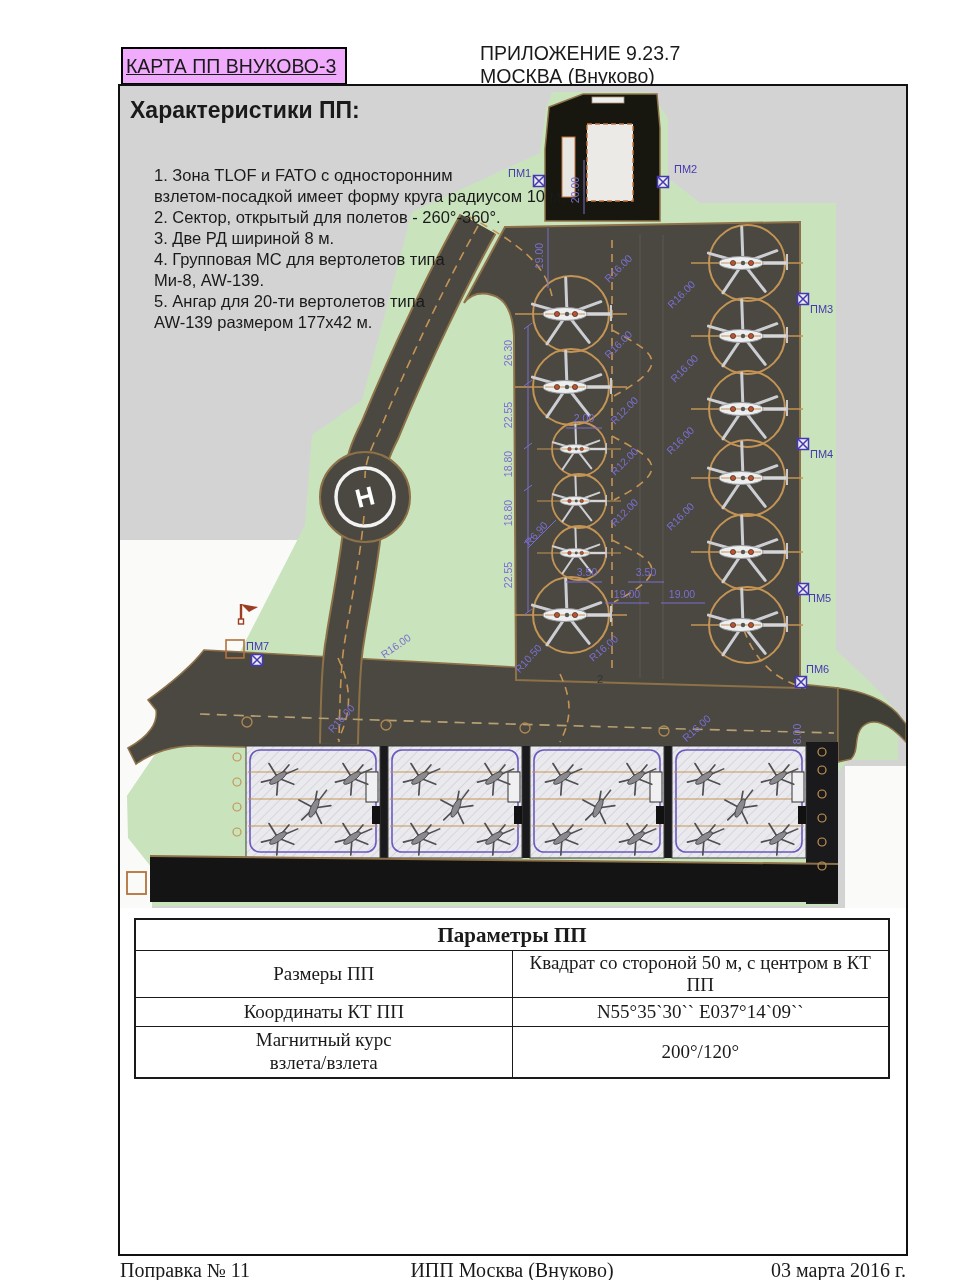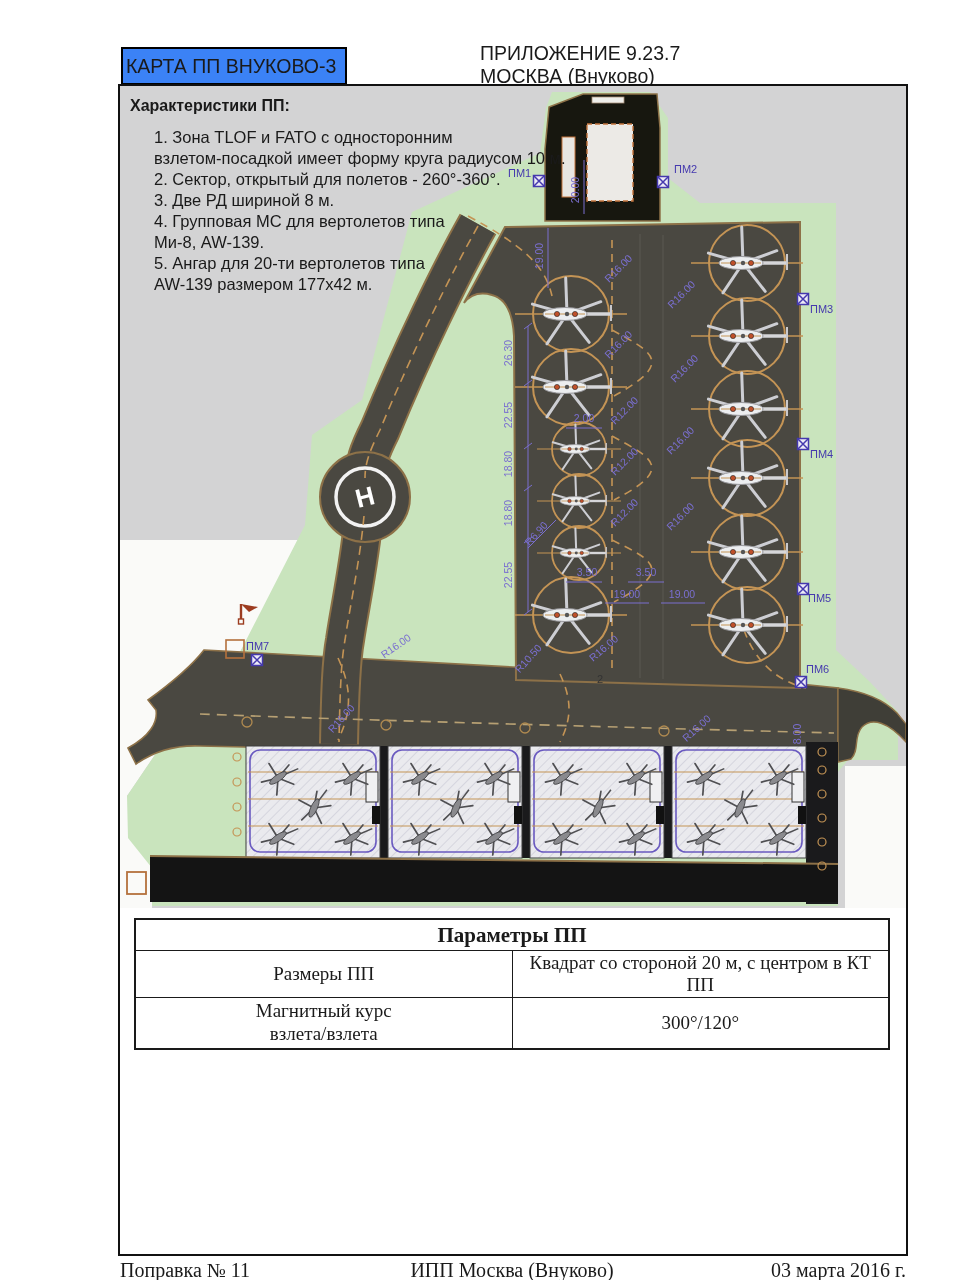--- a/index.html
+++ b/index.html
@@ -3,36 +3,36 @@
 <meta charset="utf-8">
 <style>
   html,body{margin:0;padding:0;}
   body{
     width:960px;height:1280px;position:relative;background:#ffffff;
     font-family:"Liberation Sans", sans-serif;color:#1a1a1a;overflow:hidden;
   }
   .abs{position:absolute;}
   
   .title-box{
-    left:121px;top:47px;width:219px;height:34px;border:2px solid #000;background:#3b82f6;
-    display:flex;align-items:center;padding-left:3px;font-size:19.5px;letter-spacing:0px;
+    left:121px;top:47px;width:219px;height:34px;border:2px solid #000;background:#f0abfc;
+    display:flex;align-items:center;padding-left:3px;font-size:19.5px;letter-spacing:0px;text-decoration:underline;
   }
   .appendix{
     left:480px;top:42px;width:426px;font-size:19.5px;line-height:1.18;
     white-space:pre-line;
   }
   
   .frame{
     left:118px;top:84px;width:786px;height:1168px;border:2px solid #111;background:#fff;
   }
   .map-svg{position:absolute;left:0;top:0;}
   .chars{
     position:absolute;left:10px;top:11px;width:436px;
   }
-  .chars h3{margin:0 0 12px 0;font-size:16px;font-weight:bold;}
+  .chars h3{margin:0 0 41px 0;font-size:23px;font-weight:bold;}
   .chars .body{font-size:16.5px;line-height:21px;white-space:pre-line;margin-left:24px;}
   
   table.params{
     position:absolute;left:14px;top:832px;width:756px;border-collapse:collapse;
     font-family:"Liberation Serif", serif;font-size:19px;table-layout:fixed;
   }
   table.params td,table.params th{
     border:1.6px solid #1a1a1a;text-align:center;vertical-align:middle;padding:1px 4px;
   }
   table.params{border:2.5px solid #1a1a1a;}
@@ -351,26 +351,30 @@
 AW-139 размером 177х42 м.</div>
   </div>
 
   <table class="params">
     <tbody>
         <tr>
       <th class="tbl-title" colspan="2">Параметры ПП</th>
     </tr>
     <tr class="single">
       <td class="pcell">Размеры ПП</td>
-      <td>Квадрат со стороной 20 м, с центром в КТ ПП</td>
+      <td>Квадрат со стороной 50 м, с центром в КТ ПП</td>
+    </tr>
+    <tr class="single">
+      <td class="pcell">Координаты КТ ПП</td>
+      <td>N55°35`30`` E037°14`09``</td>
     </tr>
     <tr class="double">
       <td class="pcell">Магнитный курс
 взлета/взлета</td>
-      <td>300°/120°</td>
+      <td>200°/120°</td>
     </tr>
   </tbody>
     </table>
 </div>
 
 <div class="abs footer-left">Поправка № 11</div>
 <div class="abs footer-center">ИПП Москва (Внуково)</div>
 <div class="abs footer-right">03 марта 2016 г.</div>
 
 </body></html>

